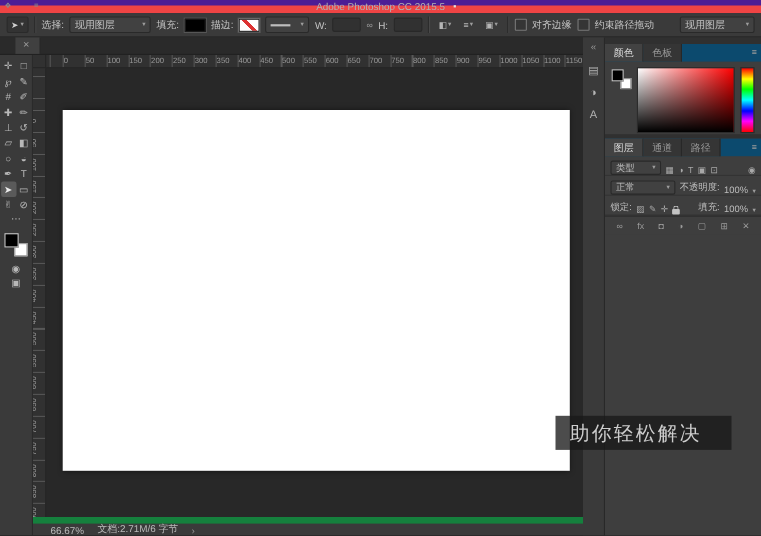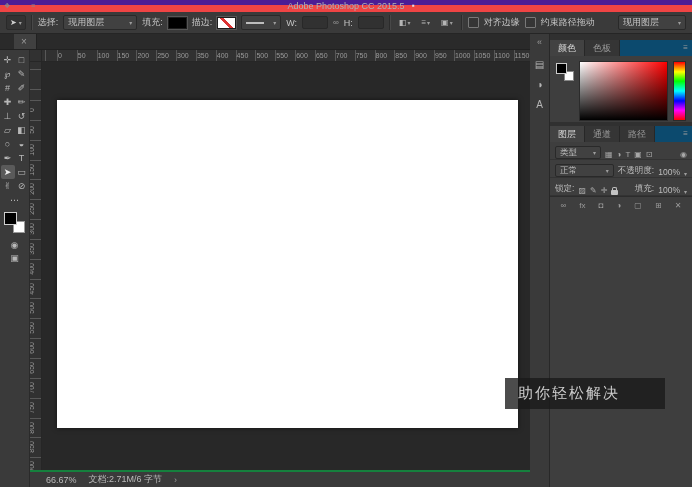--- a/index.html
+++ b/index.html
@@ -54,21 +54,21 @@
            background-position:15px 0;border-bottom:1px solid #262626;box-sizing:border-box;overflow:hidden;white-space:nowrap;padding-left:16px;}
   .rlh{display:inline-block;width:19.85px;font-size:7px;color:#9a9a9a;line-height:11px;vertical-align:top;}
   .ruler-v{position:absolute;left:30px;top:62px;width:12px;height:408px;background-color:#313131;
            background-image:repeating-linear-gradient(to bottom,#585858 0,#585858 1px,transparent 1px,transparent 19.85px);
            background-position:0 38px;border-right:1px solid #262626;box-sizing:border-box;overflow:hidden;padding-top:38px;}
   .rlv{display:block;width:12px;height:19.85px;font-size:7px;color:#9a9a9a;transform:rotate(-90deg);text-align:center;line-height:12px;}
   .pasteboard{position:absolute;left:42px;top:62px;width:488px;height:408px;background:#282828;overflow:hidden;}
   .document{position:absolute;left:15px;top:38px;width:461px;height:328px;background:#fff;box-shadow:0 0 5px rgba(0,0,0,.55);}
 
   
-  .statusbar{position:absolute;left:30px;top:470px;width:500px;height:17px;background:#3a3a3a;border-top:2px solid #15803d;
+  .statusbar{position:absolute;left:30px;top:470px;width:500px;height:17px;background:#3a3a3a;border-top:6px solid #15803d;
              display:flex;align-items:center;gap:12px;padding-left:16px;box-sizing:border-box;font-size:9px;color:#bababa;}
   .st-ch{color:#9a9a9a;}
 
   
   .dock{position:absolute;left:530px;top:34px;width:162px;height:453px;background:#303030;display:flex;box-sizing:border-box;}
   .icon-strip{width:20px;background:#3a3a3a;border-right:1px solid #282828;display:flex;flex-direction:column;align-items:center;padding-top:3px;box-sizing:border-box;}
   .strip-ic{color:#b5b5b5;font-size:10px;margin-bottom:9px;}
   .strip-ic.collapse{font-size:9px;color:#9a9a9a;margin-bottom:12px;}
   .panels{flex:1;display:flex;flex-direction:column;padding-top:6px;gap:4px;min-width:0;}
   .panel{background:#3e3e3e;}
@@ -96,21 +96,21 @@
   .lname{flex:1;font-size:9px;color:#dedede;}
   .mini-lock{width:7px;height:5px;background:#c3c3c3;border-radius:1px;position:relative;margin-top:2px;flex:none;}
   .mini-lock::before{content:"";position:absolute;left:1px;top:-3px;width:3px;height:3px;border:1px solid #c3c3c3;border-bottom:none;border-radius:2px 2px 0 0;}
   .lbottom{height:16px;border-top:1px solid #2c2c2c;background:#3e3e3e;display:flex;align-items:center;justify-content:space-around;padding:0 4px;color:#9a9a9a;font-size:8px;}
 
   
   .watermark{position:absolute;left:505px;top:378px;width:160px;z-index:9;}
   .wm-title-box{height:52px;background:#fff;display:flex;align-items:center;padding-left:13px;box-sizing:border-box;}
   .wm-title{font-size:27px;font-weight:bold;letter-spacing:1px;}
   .wm-sub-box{height:31px;background:rgba(25,25,25,.78);display:flex;align-items:center;padding-left:13px;box-sizing:border-box;}
-  .wm-sub{font-size:15px;color:#cdcdcd;letter-spacing:2px;}
+  .wm-sub{font-size:18px;color:#cdcdcd;letter-spacing:2px;}
 </style>
 </head>
 <body>
 
 <div class="app">
 
   <div class="titlebar">
     <span class="tb-ic" style="left:4px">❖</span>
     <span class="tb-ic" style="left:31px">≡</span>
     <span class="tb-title">Adobe Photoshop CC 2015.5</span>

